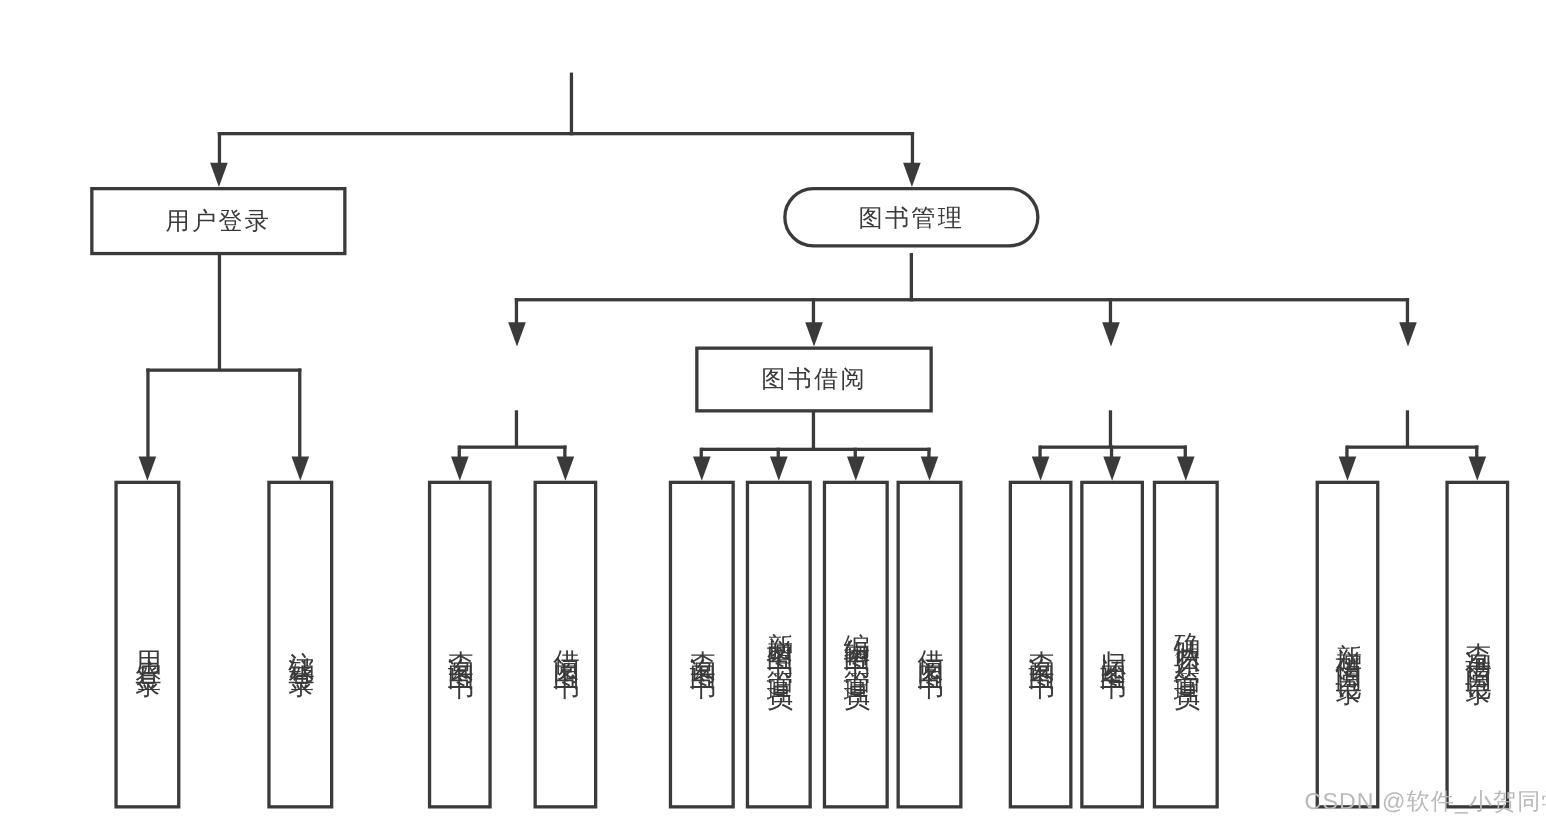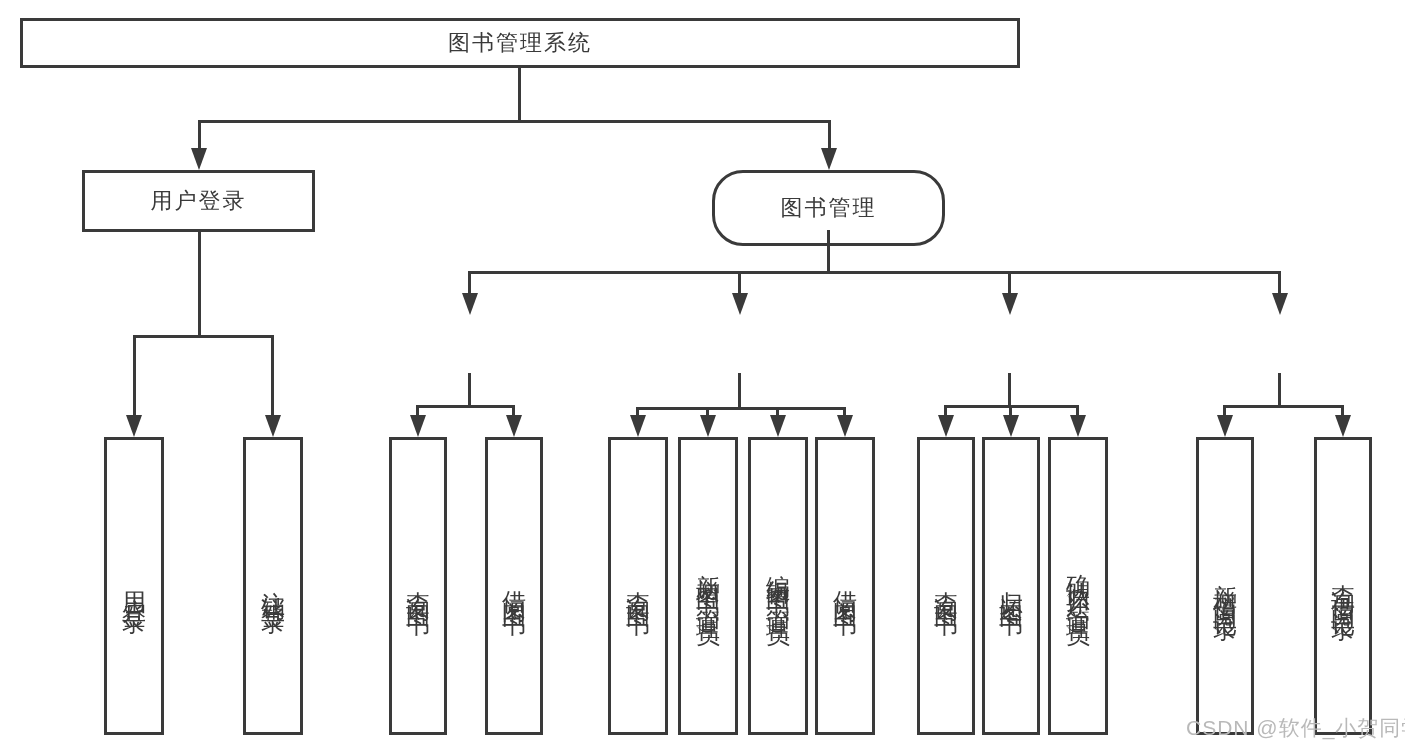--- a/index.html
+++ b/index.html
@@ -59,50 +59,50 @@
     color: #b9b9b9;
     letter-spacing: 1px;
     white-space: nowrap;
   }
 </style>
 </head>
 <body>
 
 <div id="canvas">
 
-  <div class="box h-box" style="left:20px; top:18px; width:1000px; height:50px;">图书管理系统</div>
 
   <div class="line" style="left:518px; top:66px; width:3px; height:57px;"></div>
   <div class="line" style="left:198px; top:120px; width:633px; height:3px;"></div>
   <div class="line" style="left:198px; top:120px; width:3px; height:31px;"></div>
   <div class="arrow" style="left:191px; top:148px;"></div>
   <div class="line" style="left:828px; top:120px; width:3px; height:31px;"></div>
   <div class="arrow" style="left:821px; top:148px;"></div>
 
   <div class="box h-box" style="left:82px; top:170px; width:233px; height:62px;">用户登录</div>
-  <div class="box h-box" style="left:712px; top:170px; width:233px; height:76px;border-radius:31px;">图书管理</div>
+  <div class="box h-box" style="left:712px; top:170px; width:233px; height:55px;border-radius:31px;">图书管理</div>
 
   <div class="line" style="left:198px; top:230px; width:3px; height:107px;"></div>
   <div class="line" style="left:133px; top:335px; width:141px; height:3px;"></div>
   <div class="line" style="left:133px; top:335px; width:3px; height:82px;"></div>
   <div class="arrow" style="left:126px; top:415px;"></div>
   <div class="line" style="left:271px; top:335px; width:3px; height:82px;"></div>
   <div class="arrow" style="left:265px; top:415px;"></div>
 
   <div class="line" style="left:827px; top:230px; width:3px; height:44px;"></div>
   <div class="line" style="left:468px; top:271px; width:813px; height:3px;"></div>
   <div class="line" style="left:468px; top:271px; width:3px; height:26px;"></div>
   <div class="arrow" style="left:462px; top:293px;"></div>
   <div class="line" style="left:738px; top:271px; width:3px; height:26px;"></div>
   <div class="arrow" style="left:732px; top:293px;"></div>
   <div class="line" style="left:1008px; top:271px; width:3px; height:26px;"></div>
   <div class="arrow" style="left:1002px; top:293px;"></div>
   <div class="line" style="left:1278px; top:271px; width:3px; height:26px;"></div>
   <div class="arrow" style="left:1272px; top:293px;"></div>
 
+  <div class="box h-box" style="left:632px; top:315px; width:216px; height:60px;">图书借阅</div>
 
   <div class="line" style="left:468px; top:373px; width:3px; height:34px;"></div>
   <div class="line" style="left:417px; top:405px; width:98px; height:3px;"></div>
   <div class="line" style="left:416px; top:405px; width:3px; height:12px;"></div>
   <div class="arrow" style="left:410px; top:415px;"></div>
   <div class="line" style="left:512px; top:405px; width:3px; height:12px;"></div>
   <div class="arrow" style="left:506px; top:415px;"></div>
 
   <div class="line" style="left:738px; top:373px; width:3px; height:36px;"></div>
   <div class="line" style="left:637px; top:407px; width:209px; height:3px;"></div>

